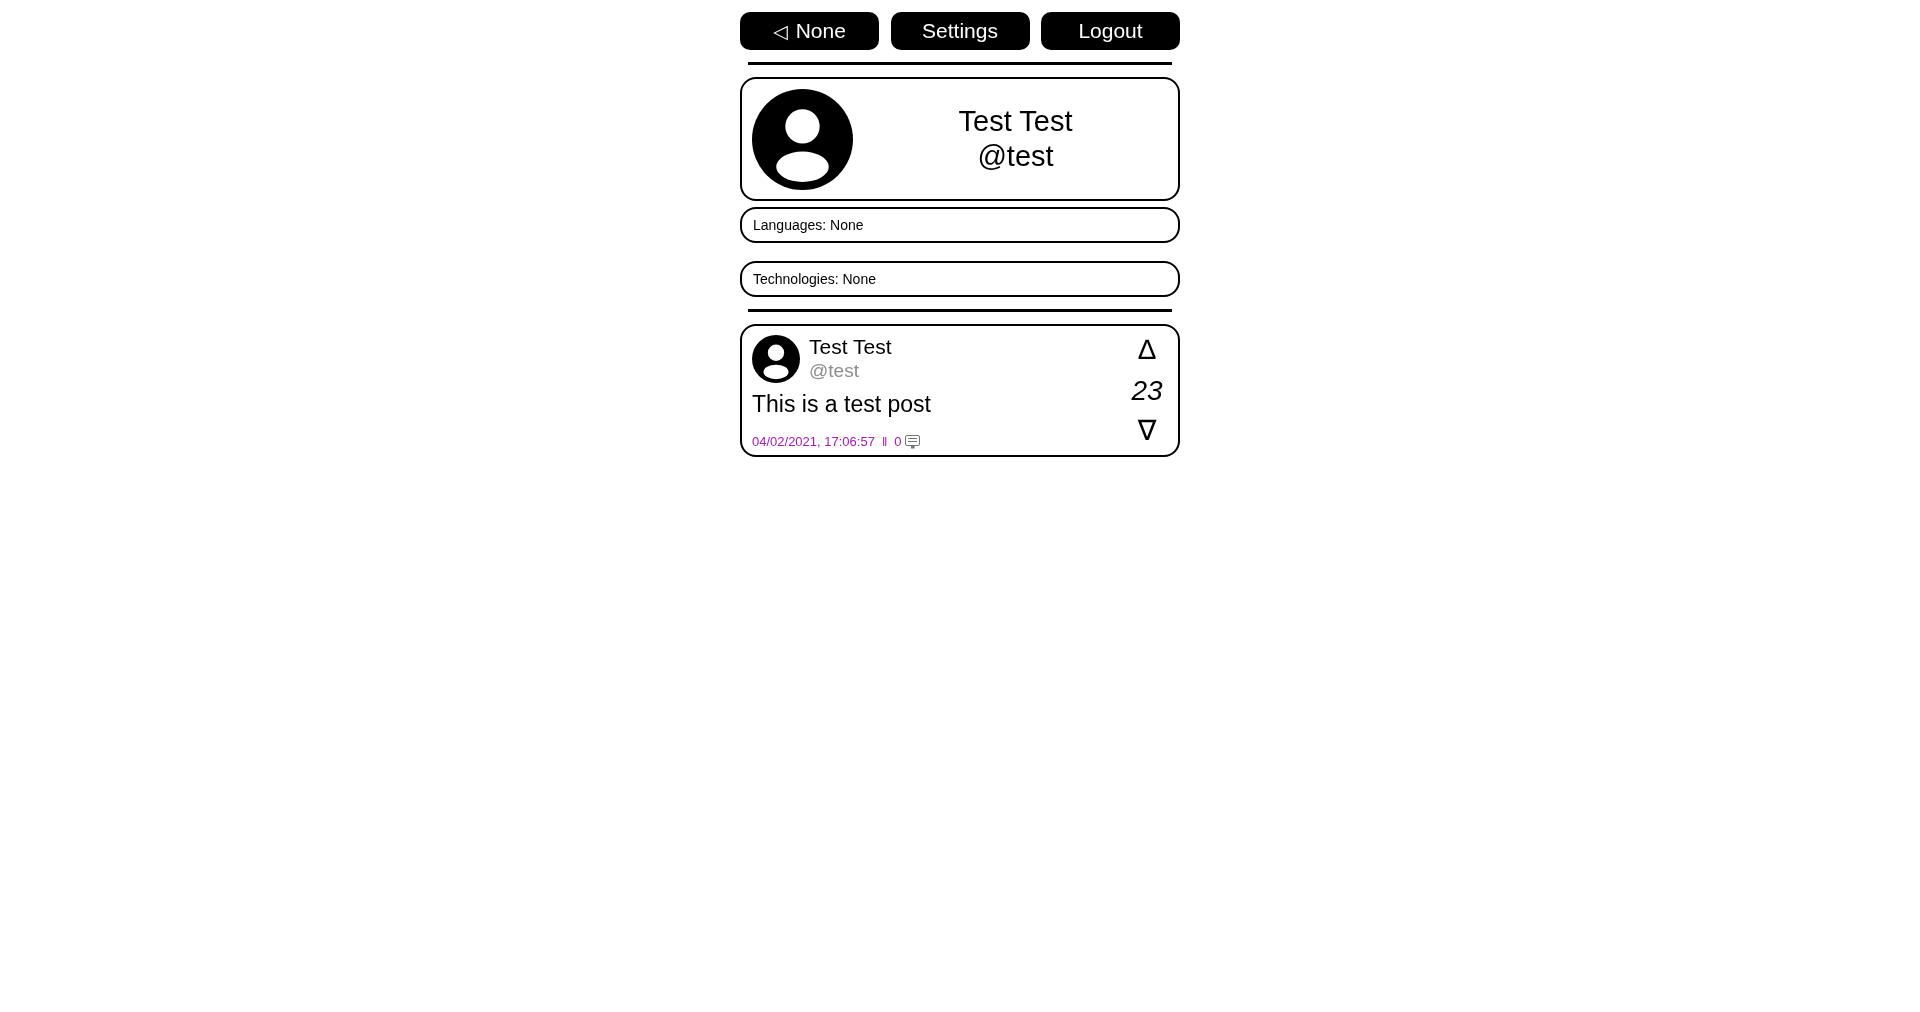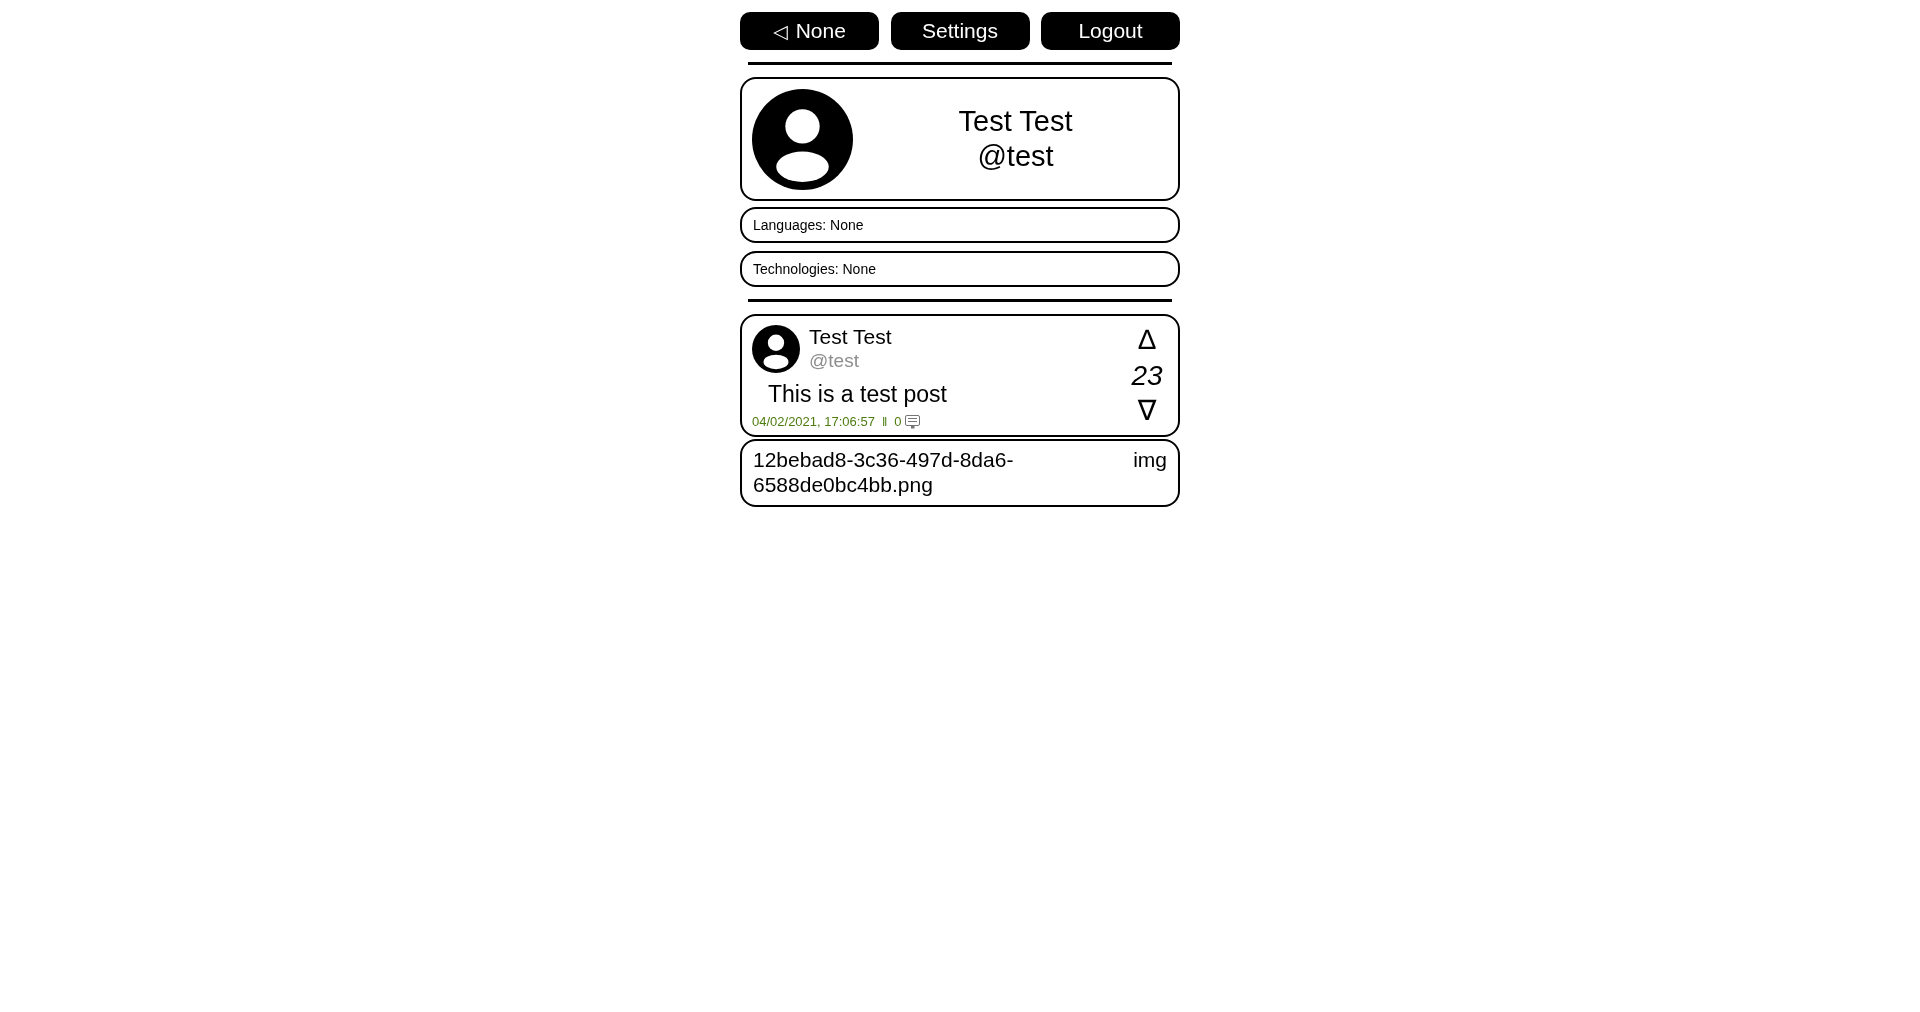--- a/index.html
+++ b/index.html
@@ -71,40 +71,40 @@
   }
 
   
   .info-box {
     border: 2px solid #000000;
     border-radius: 16px;
     padding: 8px 11px;
     font-size: 14px;
     background: #ffffff;
   }
-  .info-box + .info-box { margin-top: 8px; }
+  .info-box + .info-box { margin-top: 18px; }
 
   
   .post-card {
     border: 2px solid #000000;
     border-radius: 16px;
     display: flex;
     padding: 9px 10px 6px 10px;
     background: #ffffff;
   }
   .post-main { flex: 1; min-width: 0; }
   .post-header { display: flex; gap: 9px; align-items: flex-start; }
   .post-avatar { width: 48px; height: 48px; flex: none; display: block; }
   .post-author-name { font-size: 21px; line-height: 1.18; }
   .post-author-handle { font-size: 19px; line-height: 1.15; color: #8e8e8e; }
-  .post-content { font-size: 23px; margin-top: 8px; margin-left: 16px; }
+  .post-content { font-size: 23px; margin-top: 8px; }
   .post-footer {
-    margin-top: 6px;
+    margin-top: 16px;
     font-size: 13px;
-    color: #4d7c0f;
+    color: #a21caf;
     display: flex;
     align-items: center;
     gap: 7px;
   }
   .comment-wrap { display: inline-flex; align-items: center; gap: 3px; }
   .vote-col {
     width: 42px;
     flex: none;
     display: flex;
     flex-direction: column;
@@ -215,19 +215,15 @@
           </span>
         </div>
       </div>
       <div class="vote-col">
         <button class="vote-btn">∆</button>
         <span class="vote-score">23</span>
         <button class="vote-btn">∇</button>
       </div>
     </div>
 
-    <div class="attachment">
-      <span class="attachment-name">12bebad8-3c36-497d-8da6-6588de0bc4bb.png</span>
-      <span class="attachment-type">img</span>
-    </div>
 
   </div>
 </div>
 
 </body></html>

